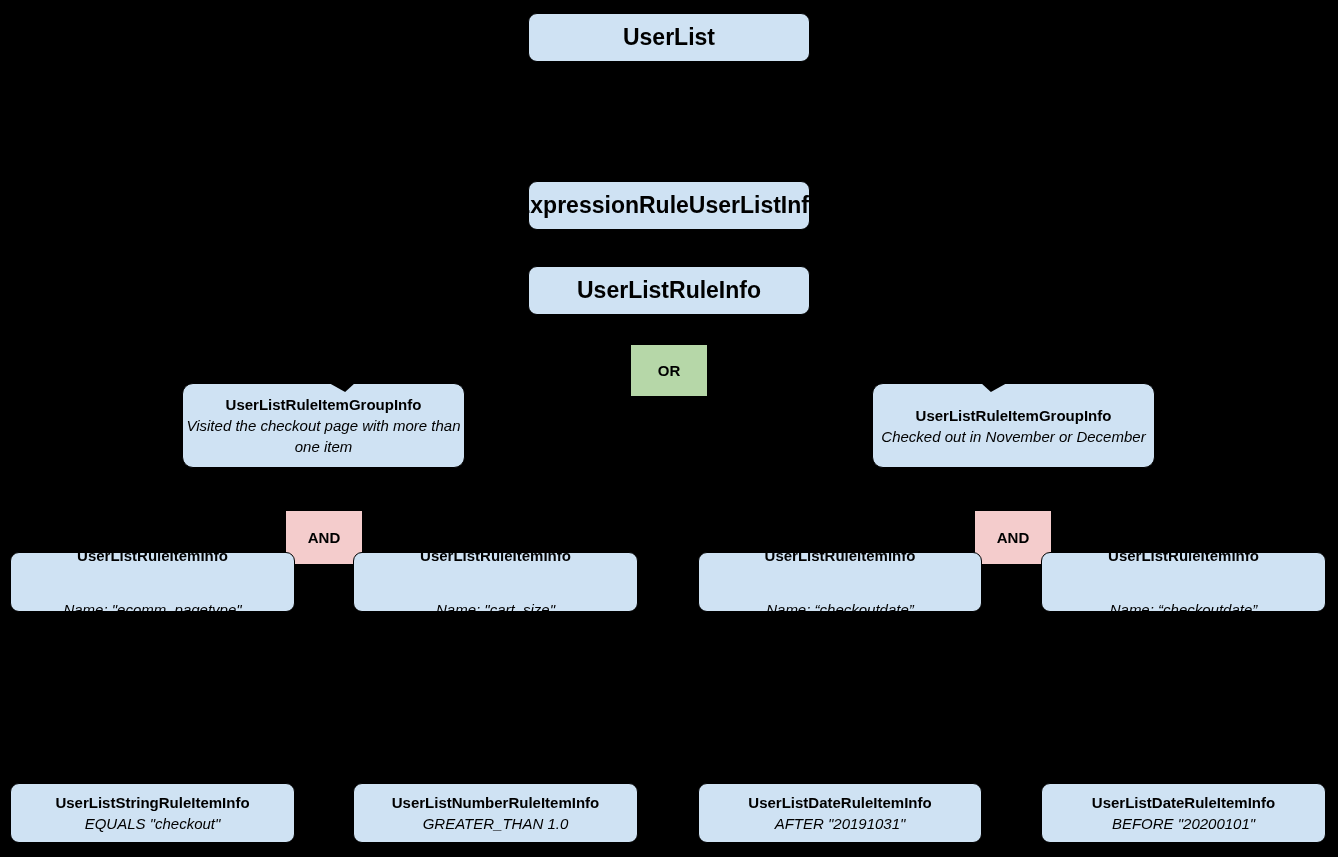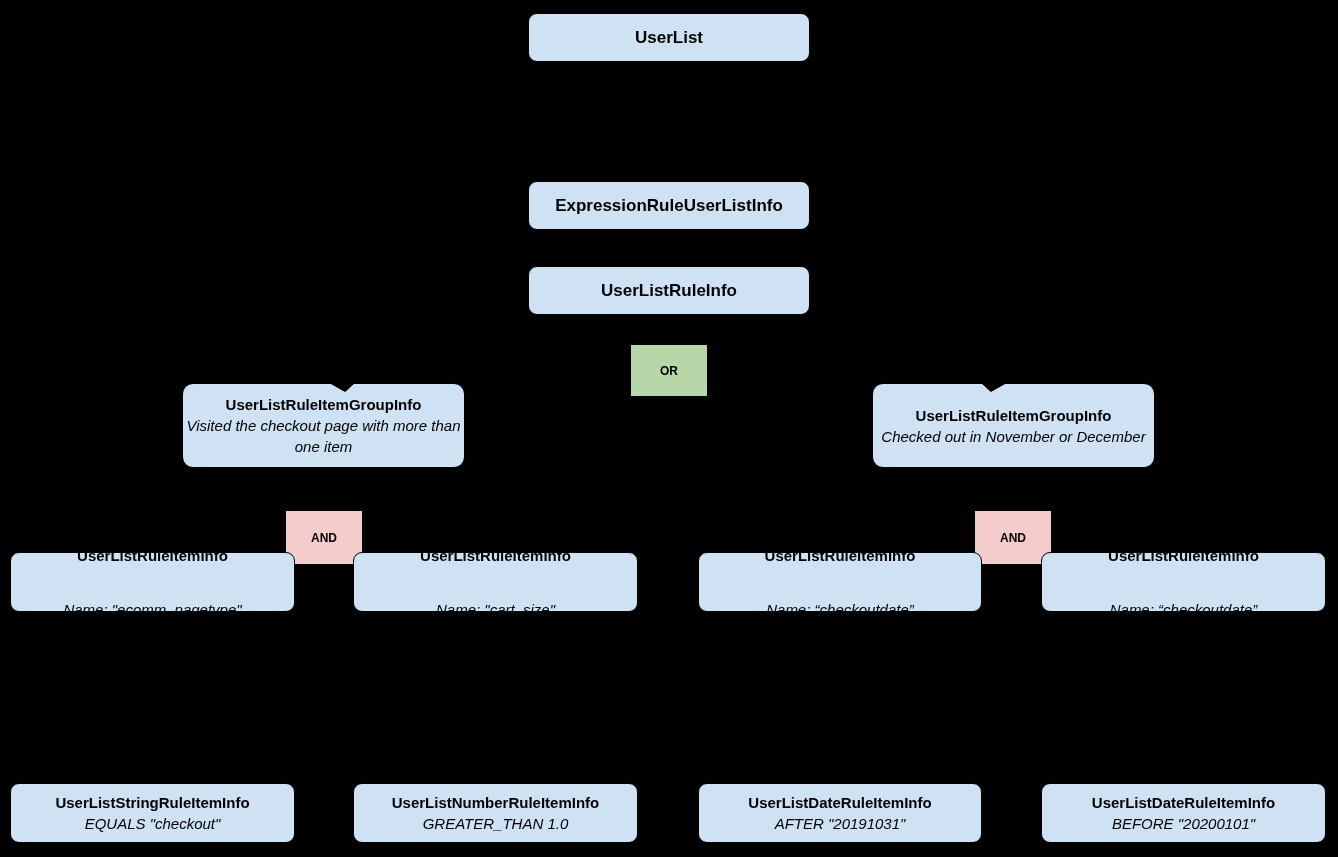--- a/index.html
+++ b/index.html
@@ -21,30 +21,30 @@
     border-radius:9px;
     display:flex;
     flex-direction:column;
     align-items:center;
     justify-content:center;
     text-align:center;
   }
   .node .title{font-weight:bold;font-size:15px;line-height:21px;}
   .node .sub{font-style:italic;font-size:15px;line-height:21px;}
   .chain-node{left:528px;width:282px;height:49px;}
-  .chain-node .title{font-size:17px;}
+  .chain-node .title{font-size:23px;}
   .op{
     position:absolute;
     box-sizing:border-box;
     border:1px solid #000;
     display:flex;
     align-items:center;
     justify-content:center;
     font-weight:bold;
-    font-size:12px;
+    font-size:15px;
     border-radius:0;
   }
   .op-or{background:#b6d7a8;left:630px;top:344px;width:78px;height:53px;}
   .op-and{background:#f4cccc;width:78px;height:55px;top:510px;text-align:right;}
   .group-node{top:383px;width:283px;height:85px;border-radius:11px;}
   .item-node{top:552px;height:60px;gap:33px;}
   .leaf-node{top:783px;height:60px;}
   .notch{
     position:absolute;
     top:-1px;

